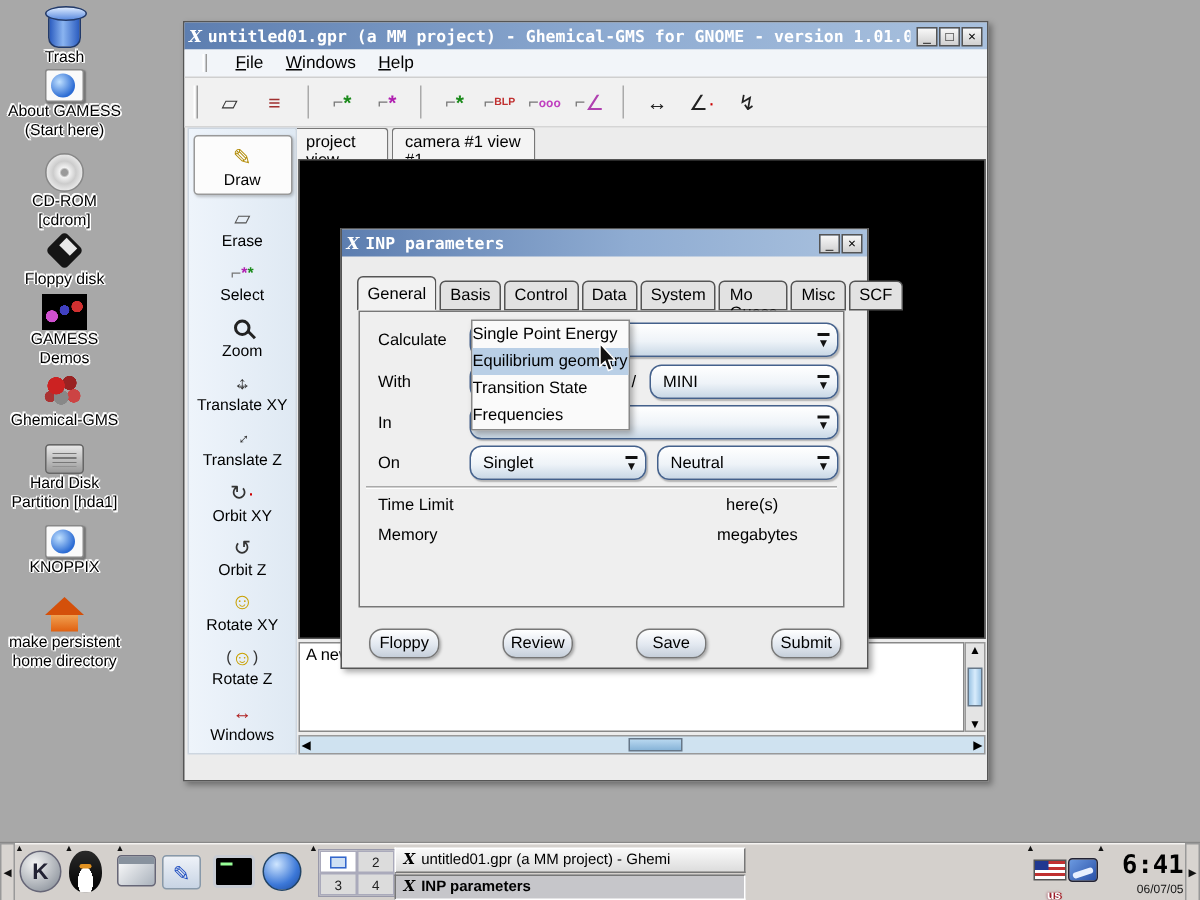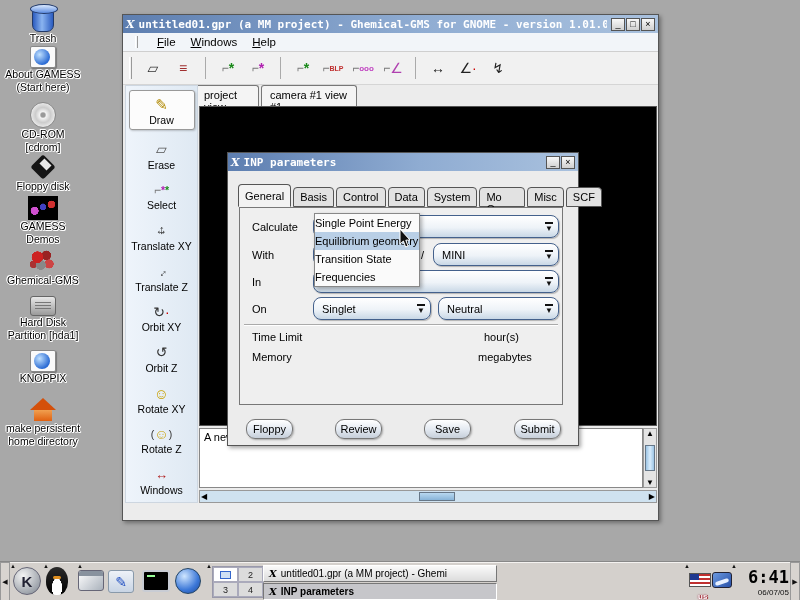--- a/index.html
+++ b/index.html
@@ -231,20 +231,26 @@
     <div class="tool">
       <span class="tico">
           <span class="hook">⌐</span>
           <span style="color:#b020b0;font-weight:bold">*</span>
           <span style="color:#1a8a1a;font-weight:bold">*</span>
         </span>
       <span>Select</span>
     </div>
     <div class="tool">
       <span class="tico">
+          <span class="mag"></span>
+        </span>
+      <span>Zoom</span>
+    </div>
+    <div class="tool">
+      <span class="tico">
           <span class="xy">
             <span>↔</span>
             <span>↕</span>
           </span>
         </span>
       <span>Translate XY</span>
     </div>
     <div class="tool">
       <span class="tico" style="transform:rotate(-45deg);color:#333">↔</span>
       <span>Translate Z</span>
@@ -349,21 +355,21 @@
     <span class="carrow">▼</span>
   </div>
   <div class="combo" style="left:210px;top:144px;width:121px">
     <span>Neutral</span>
     <span class="carrow">▼</span>
   </div>
 
   <div class="sepline" style="left:16px;top:171px;width:314px"></div>
 
   <span class="flabel" style="left:24px;top:178px">Time Limit</span>
-  <span class="funit" style="left:256px;top:178px">hour(s)</span>
+  <span class="funit" style="left:256px;top:178px">here(s)</span>
 
   <span class="flabel" style="left:24px;top:198px">Memory</span>
   <span class="funit" style="left:250px;top:198px">megabytes</span>
 
   <div class="dbtn" style="left:18px;top:266px">Floppy</div>
   <div class="dbtn" style="left:107px;top:266px">Review</div>
   <div class="dbtn" style="left:196px;top:266px">Save</div>
   <div class="dbtn" style="left:286px;top:266px">Submit</div>
 
   <div class="popup">

